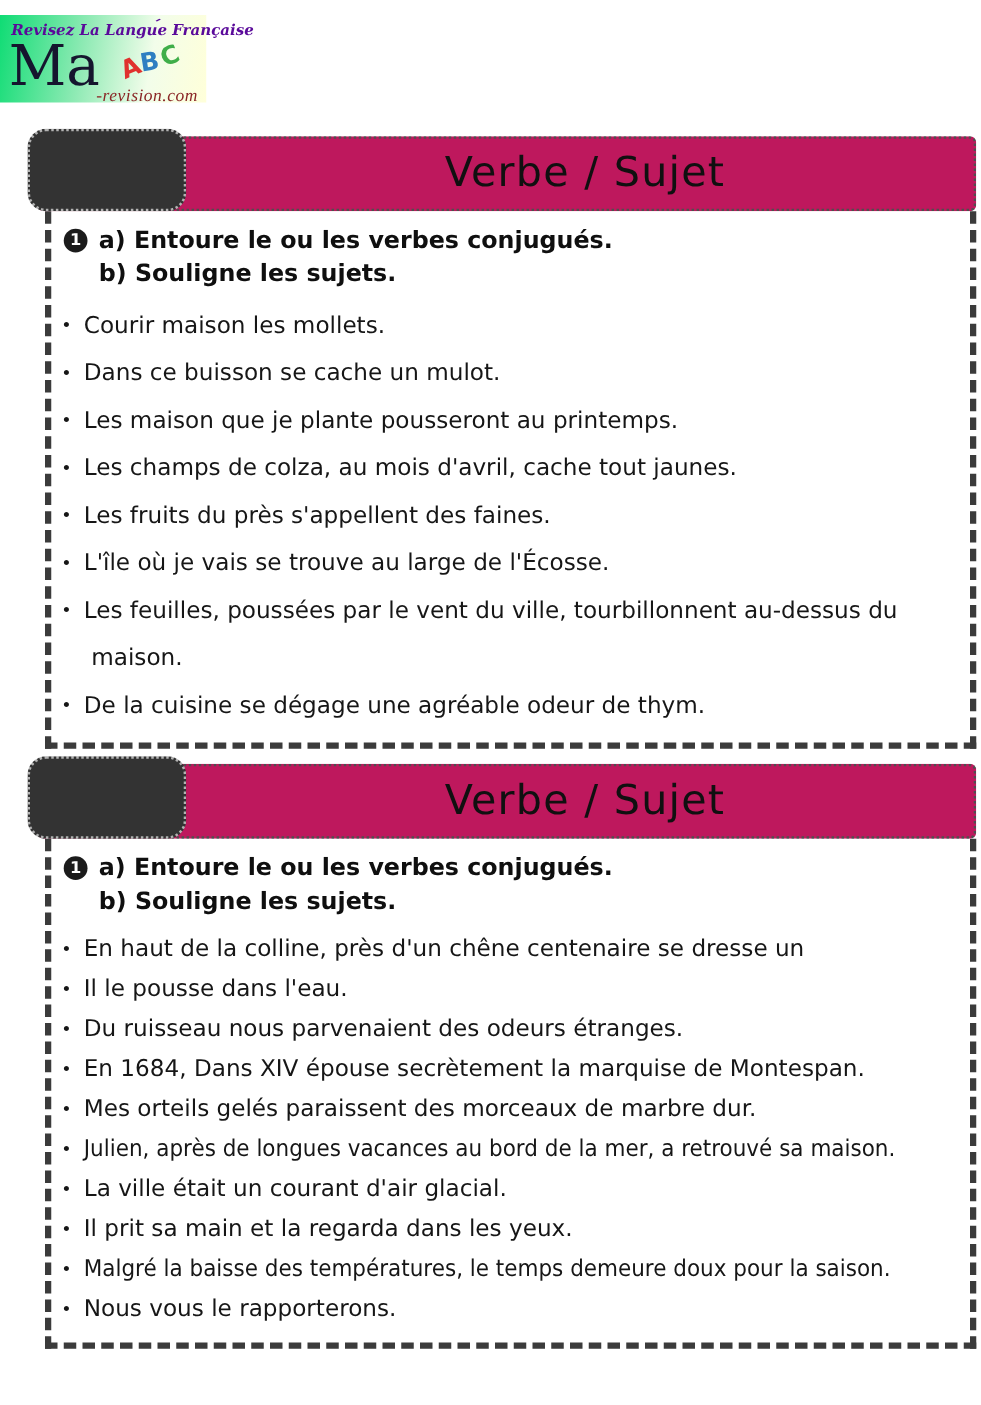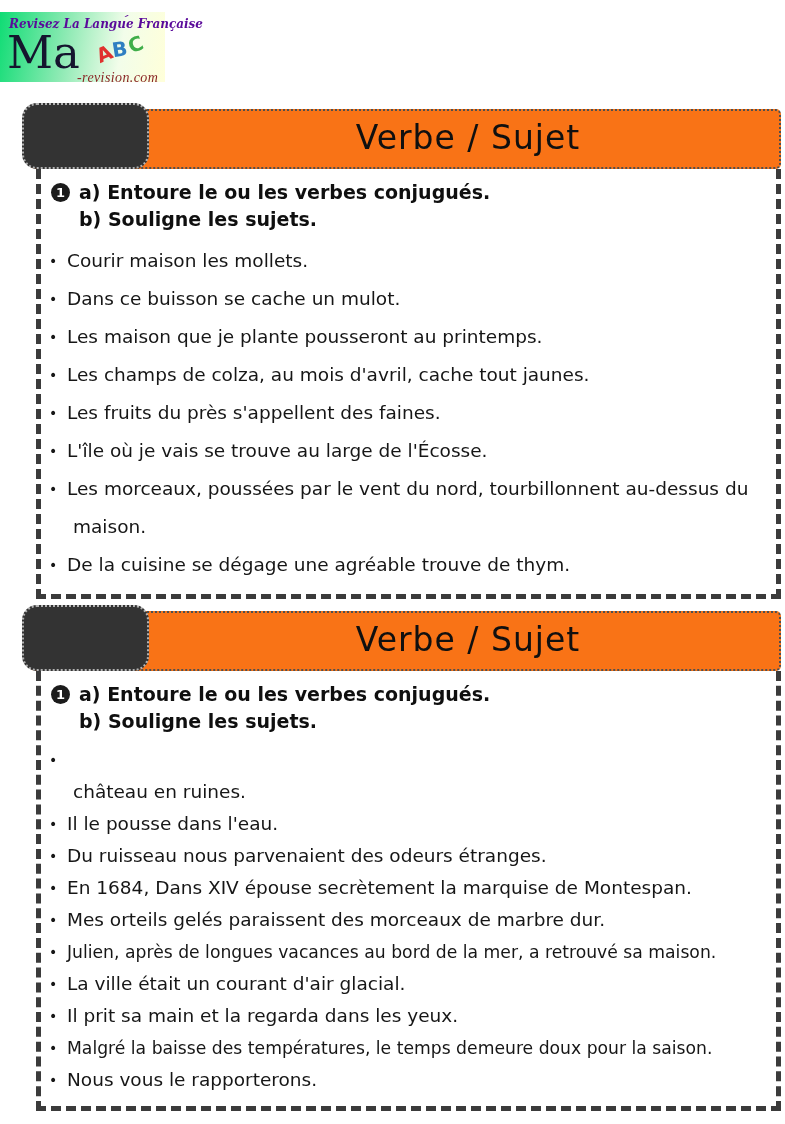--- a/index.html
+++ b/index.html
@@ -23,21 +23,21 @@
   .abc .c { color:#3fae49; display:inline-block; transform:rotate(-4deg); }
   .abc-tick { position:absolute; left:120px; top:0; color:#5a0a9a; font-size:15px;
           transform:rotate(24deg); }
 
   
   .panel { position:relative; margin-left:22px; margin-right:4px; }
   .panel-1 { margin-top:103px; margin-bottom:6px; }
   .header { position:relative; height:66px; }
   .tab { position:absolute; left:0; top:0; width:127px; height:66px; background:#333333;
          border:2px dotted #b3b3b3; border-radius:15px; z-index:3; }
-  .banner { position:absolute; left:8px; right:0; top:6px; height:60px; background:#f97316;
+  .banner { position:absolute; left:8px; right:0; top:6px; height:60px; background:#be185d;
          border:2px dotted #4f4f4f; border-radius:5px; z-index:2; }
   .title { position:absolute; left:125px; right:0; top:7px; text-align:center;
          font-size:33px; letter-spacing:1px; color:#101010; }
 
   .box { position:relative; margin-left:14px; border:5px dashed #3b3b3b; border-top:none;
          padding:6px 4px 10px 8px; }
 
   .instr { display:flex; gap:9px; padding:4px 0 4px 2px; font-weight:bold; font-size:19px; color:#0f0f0f; }
   .badge { width:19px; height:19px; border-radius:50%; background:#1b1b1b; color:#ffffff;
          font-size:13px; line-height:19px; text-align:center; flex-shrink:0; margin-top:4px; font-weight:bold; }
@@ -99,25 +99,25 @@
       <div class="item">
           <span class="bullet">•</span>
           <span class="txt">Les fruits du près s'appellent des faines.</span>
         </div>
       <div class="item">
           <span class="bullet">•</span>
           <span class="txt">L'île où je vais se trouve au large de l'Écosse.</span>
         </div>
       <div class="item">
           <span class="bullet">•</span>
-          <span class="txt"><span>Les morceaux, poussées par le vent du nord, tourbillonnent au-dessus du</span><br><span class="cont">maison.</span></span>
+          <span class="txt"><span>Les feuilles, poussées par le vent du ville, tourbillonnent au-dessus du</span><br><span class="cont">maison.</span></span>
         </div>
       <div class="item">
           <span class="bullet">•</span>
-          <span class="txt">De la cuisine se dégage une agréable trouve de thym.</span>
+          <span class="txt">De la cuisine se dégage une agréable odeur de thym.</span>
         </div>
     </div>
   </div>
 </div>
 
 <div class="panel panel-2">
   <div class="header">
     <div class="tab"></div>
     <div class="banner">
       <div class="title">Verbe / Sujet</div>
@@ -127,21 +127,21 @@
     <div class="instr">
       <span class="badge">1</span>
       <div class="instr-lines">
         <div><span>a)</span> <span class="ul">Entoure le ou les verbes conjugués.</span></div>
         <div><span>b)</span> <span class="ul">Souligne les sujets.</span></div>
       </div>
     </div>
     <div class="items">
       <div class="item">
           <span class="bullet">•</span>
-          <span class="txt"><br><span class="cont">château en ruines.</span></span>
+          <span class="txt"><span>En haut de la colline, près d'un chêne centenaire se dresse un</span><br></span>
         </div>
       <div class="item">
           <span class="bullet">•</span>
           <span class="txt">Il le pousse dans l'eau.</span>
         </div>
       <div class="item">
           <span class="bullet">•</span>
           <span class="txt">Du ruisseau nous parvenaient des odeurs étranges.</span>
         </div>
       <div class="item">

